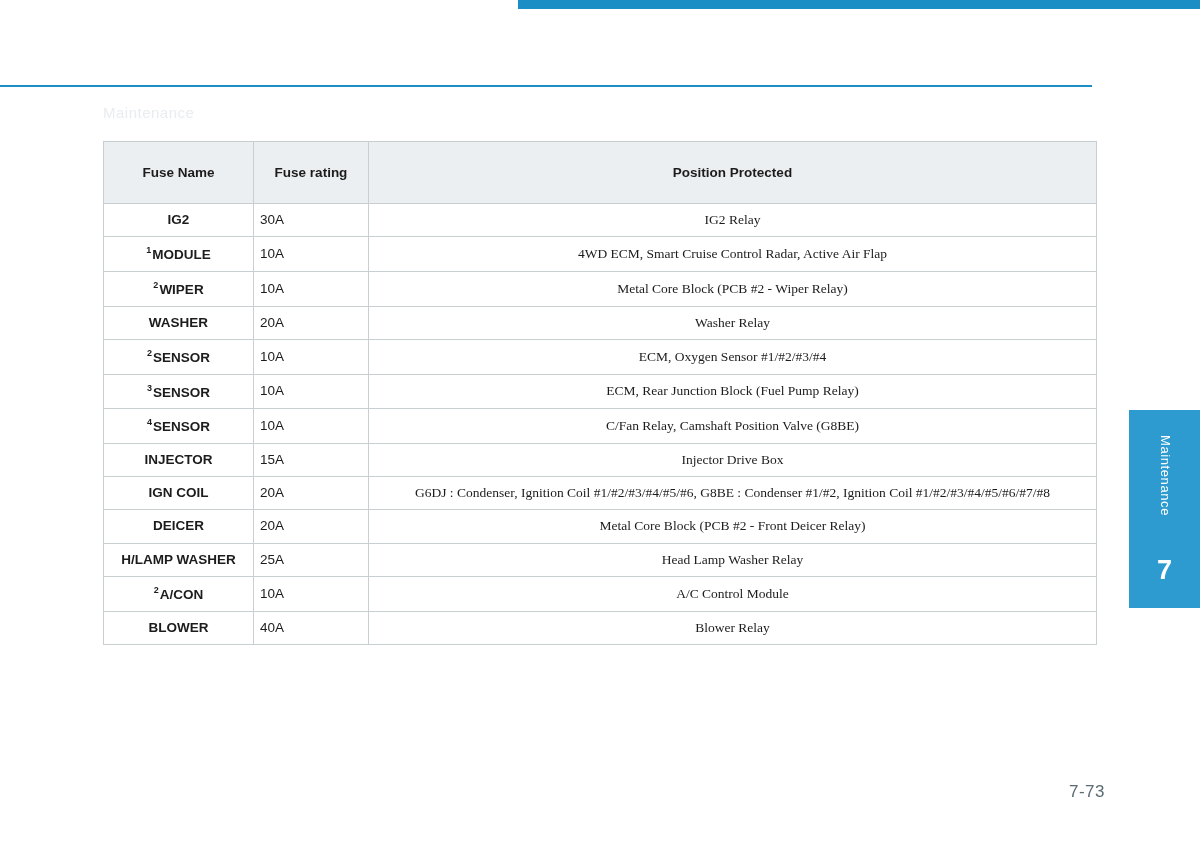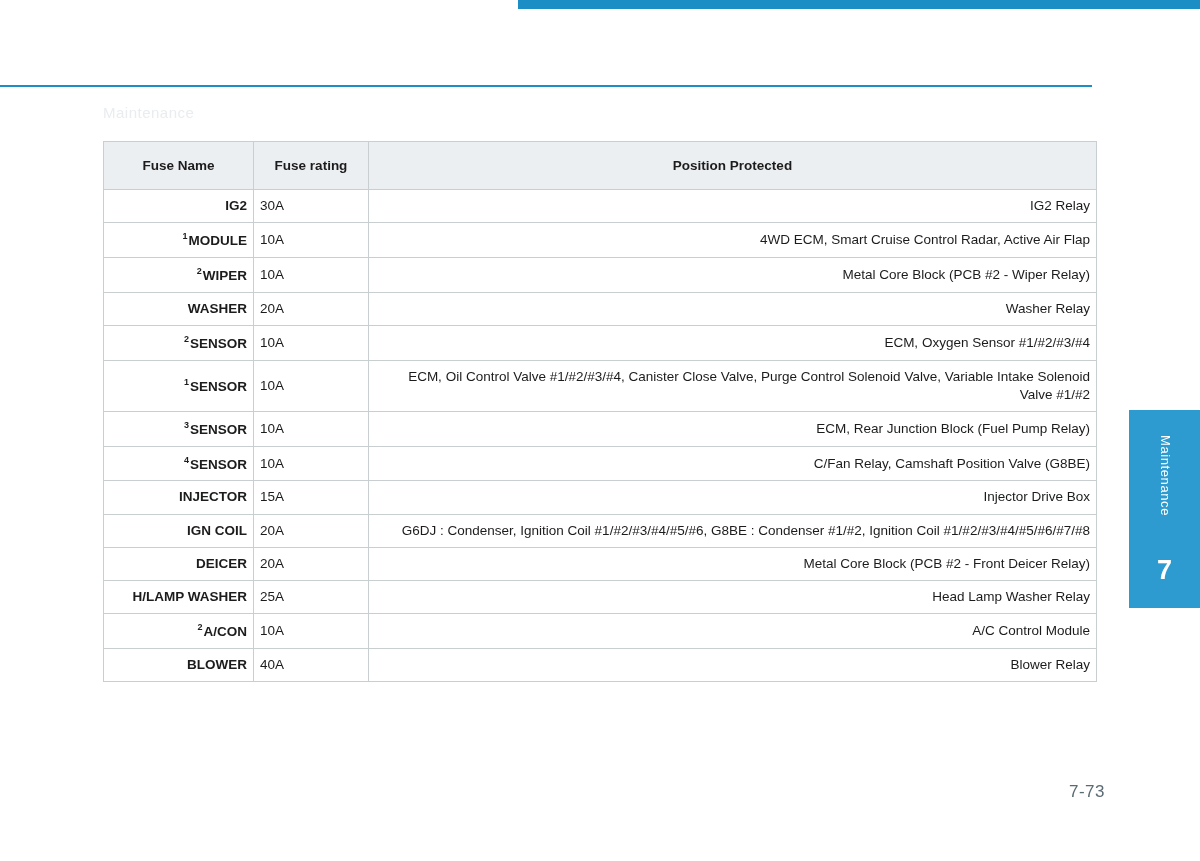--- a/index.html
+++ b/index.html
@@ -100,42 +100,43 @@
     border: 1px solid #c9ced1;
     font-size: 13.5px;
     color: #1c1c1c;
     vertical-align: middle;
   }
   .fuse-table thead th {
     background: #eceff1;
     font-weight: bold;
     text-align: center;
     height: 31px;
-    padding: 8px 4px;
+    padding: 15px 4px;
     font-size: 13.5px;
   }
   .col-name  { width: 150px; }
   .col-rate  { width: 115px; }
   .col-circ  { width: 728px; }
 
   .fuse-table tbody td {
     padding: 7px 6px;
     line-height: 1.35;
   }
   .cell-name {
-    text-align: right;
+    text-align: center;
     font-weight: bold;
     white-space: nowrap;
   }
   .cell-rate {
     text-align: left;
   }
   .cell-circ {
-    text-align: right;
+    text-align: center;
     padding-left: 10px;
+    font-family: Liberation Serif, serif;
   }
   .sup {
     font-size: 9px;
     vertical-align: super;
     font-weight: bold;
     margin-right: 1px;
   }
 </style>
 </head>
 <body>
@@ -177,25 +178,20 @@
         <td class="cell-name"><span>WASHER</span></td>
         <td class="cell-rate">20A</td>
         <td class="cell-circ">Washer Relay</td>
       </tr>
       <tr>
         <td class="cell-name"><span class="sup">2</span><span>SENSOR</span></td>
         <td class="cell-rate">10A</td>
         <td class="cell-circ">ECM, Oxygen Sensor #1/#2/#3/#4</td>
       </tr>
       <tr>
-        <td class="cell-name"><span class="sup">1</span><span>SENSOR</span></td>
-        <td class="cell-rate">10A</td>
-        <td class="cell-circ">ECM, Oil Control Valve #1/#2/#3/#4, Canister Close Valve, Purge Control Solenoid Valve, Variable Intake Solenoid Valve #1/#2</td>
-      </tr>
-      <tr>
         <td class="cell-name"><span class="sup">3</span><span>SENSOR</span></td>
         <td class="cell-rate">10A</td>
         <td class="cell-circ">ECM, Rear Junction Block (Fuel Pump Relay)</td>
       </tr>
       <tr>
         <td class="cell-name"><span class="sup">4</span><span>SENSOR</span></td>
         <td class="cell-rate">10A</td>
         <td class="cell-circ">C/Fan Relay, Camshaft Position Valve (G8BE)</td>
       </tr>
       <tr>

